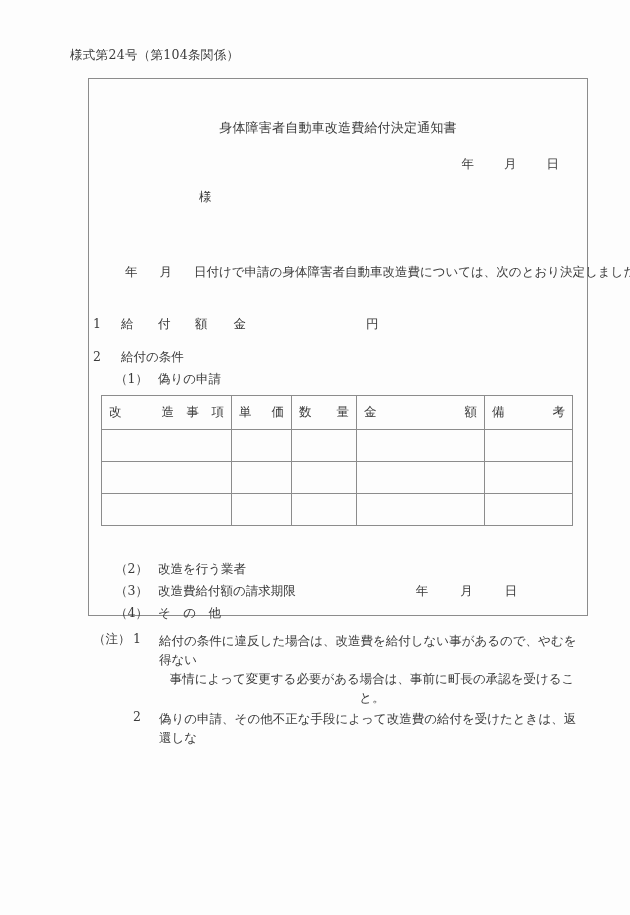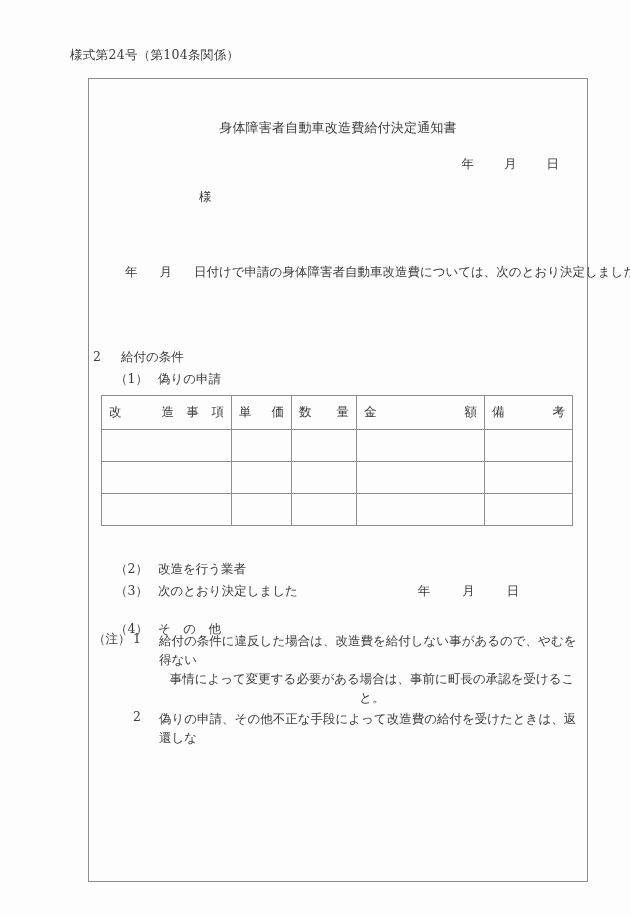--- a/index.html
+++ b/index.html
@@ -29,21 +29,21 @@
     font-size: 12.5px;
     letter-spacing: 0.3px;
     white-space: nowrap;
   }
   
   .frame {
     position: absolute;
     left: 88px;
     top: 78px;
     width: 500px;
-    height: 804px;
+    height: 538px;
     border: 1px solid #8c8c8c;
     box-sizing: border-box;
     background: #fdfdfd;
   }
   .inner {
     position: absolute;
     inset: 0;
   }
   
   .doc-title {
@@ -106,21 +106,21 @@
   .sec {
     position: absolute;
     font-size: 12.5px;
     white-space: nowrap;
   }
   .sec-1   { top: 237px; left: 4px; }
   .sec-2   { top: 270px; left: 4px; }
   .sec-2-1 { top: 292px; left: 26px; }
   .sec-2-2 { top: 482px; left: 26px; }
   .sec-2-3 { top: 504px; left: 26px; }
-  .sec-2-4 { top: 526px; left: 26px; margin-top: 16px; }
+  .sec-2-4 { top: 526px; left: 26px; }
   .gap-s  { display: inline-block; width: 10px; }
   .gap-m  { display: inline-block; width: 20px; }
   .gap-l  { display: inline-block; width: 32px; }
   .gap-xl { display: inline-block; width: 120px; }
   .sp-mid  { letter-spacing: 6px; }
   
   .tbl-wrap {
     position: absolute;
     top: 316px;
     left: 12px;
@@ -203,20 +203,23 @@
 
       <div class="addressee">
         <span>様</span>
       </div>
 
 
       <div class="body-text">
         <span class="sp"></span><span>年</span><span class="sp"></span><span>月</span><span class="sp"></span><span>日付けで申請の身体障害者自動車改造費については、次のとおり決定しました。</span>
       </div>
 
+      <div class="sec sec-1">
+        <span>1</span><span class="gap-m"></span><span class="sp-mid">給　付　額</span><span class="gap-m"></span><span>金</span><span class="gap-xl"></span><span>円</span>
+      </div>
 
       <div class="sec sec-2">
         <span>2</span><span class="gap-m"></span><span>給付の条件</span>
       </div>
 
       <div class="sec sec-2-1">
         <span>（1）</span><span class="gap-s"></span><span>偽りの申請</span>
       </div>
 
       <div class="tbl-wrap">
@@ -277,21 +280,21 @@
             </tr>
           </tbody>
         </table>
       </div>
 
       <div class="sec sec-2-2">
         <span>（2）</span><span class="gap-s"></span><span>改造を行う業者</span>
       </div>
 
       <div class="sec sec-2-3">
-        <span>（3）</span><span class="gap-s"></span><span>次のとおり決定しました</span><span class="gap-xl"></span><span>年</span><span class="gap-l"></span><span>月</span><span class="gap-l"></span><span>日</span>
+        <span>（3）</span><span class="gap-s"></span><span>改造費給付額の請求期限</span><span class="gap-xl"></span><span>年</span><span class="gap-l"></span><span>月</span><span class="gap-l"></span><span>日</span>
       </div>
 
       <div class="sec sec-2-4">
         <span>（4）</span><span class="gap-s"></span><span>そ　の　他</span>
       </div>
 
       <div class="notes">
         <div class="note-row">
           <span class="note-label">（注）</span>
           <span class="note-num">1</span>

